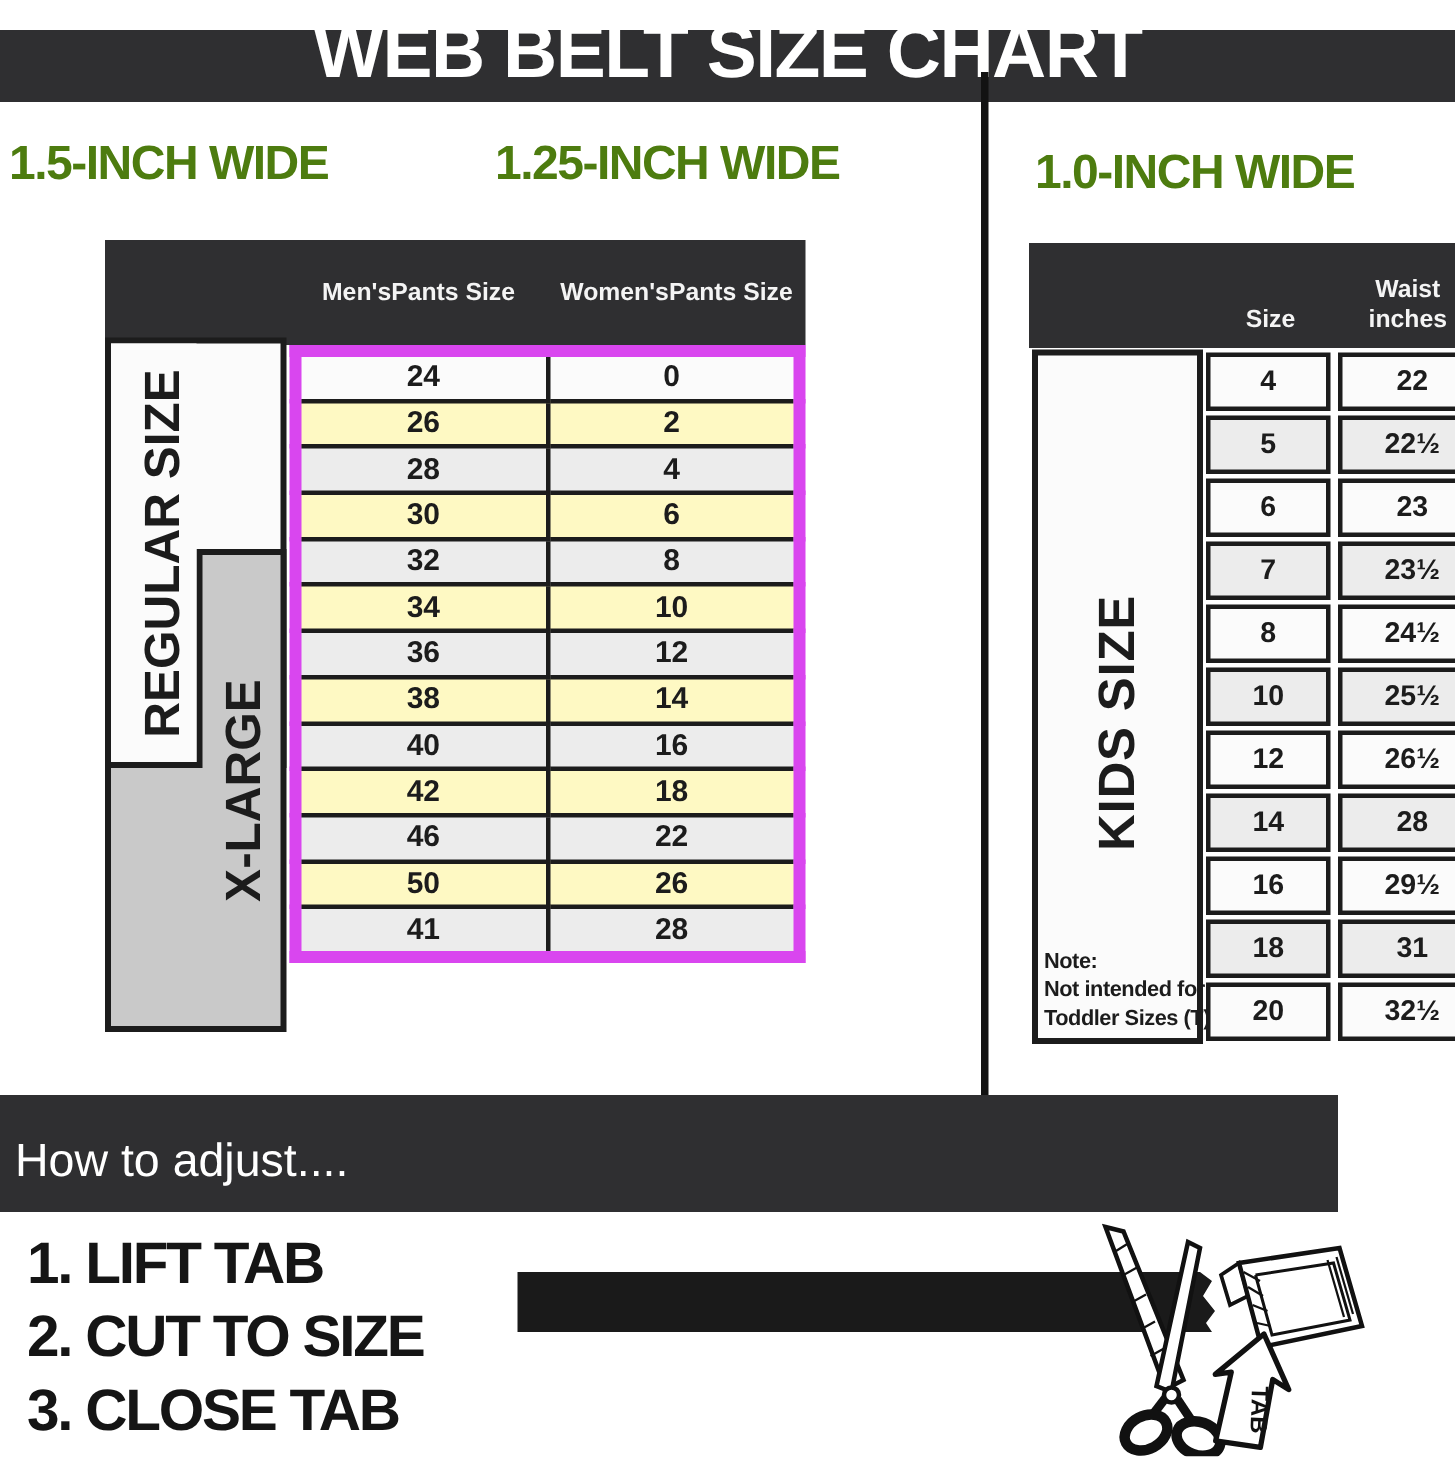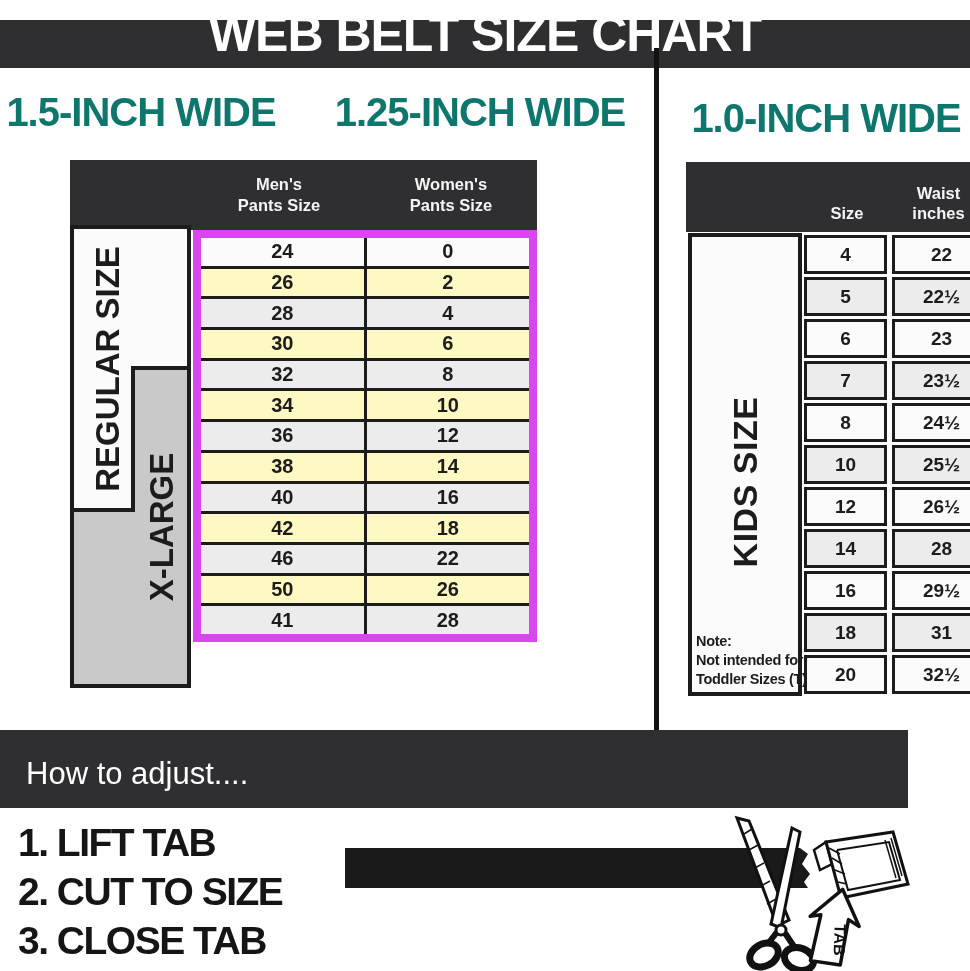--- a/index.html
+++ b/index.html
@@ -6,31 +6,31 @@
   body {
     width:970px; height:971px; position:relative; overflow:hidden;
     background:#fff; font-family:"Liberation Sans", sans-serif; color:#1c1c1c;
   }
   
   .title-bar { position:absolute; left:0; top:0; width:970px; height:48px;
     background:#2f2f31; overflow:hidden;margin-top:20px; }
   .title-bar .page-title { position:absolute; left:0; top:-15px; width:100%;
     text-align:center; color:#fff; font-size:50px; font-weight:700; letter-spacing:-1px; white-space:nowrap; }
   
-  .red-heading { position:absolute; top:90px; color:#0f766e; font-weight:700;
-    font-size:40px; letter-spacing:-1px; text-align:center; white-space:nowrap; }
+  .red-heading { position:absolute; top:90px; color:#4d7c0f; font-weight:700;
+    font-size:32px; letter-spacing:-1px; white-space:nowrap; }
   .h15  { left:6px;   width:270px; }
   .h125 { left:330px; width:300px; }
   .h10  { left:690px; width:272px; top:96px; }
   
   .divider { position:absolute; left:654px; top:48px; width:5px; height:683px; background:#121212; }
   
   .adult-table { position:absolute; left:70px; top:160px; width:467px; height:534px; }
   .adult-header { position:absolute; left:0; top:0; width:467px; height:70px; background:#2f2f31; }
-  .col-header { position:absolute; top:0; height:70px; display:flex; flex-direction:column;
+  .col-header { position:absolute; top:0; height:70px; display:flex; 
     justify-content:center; align-items:center; color:#f4f4f4; font-size:16.5px; font-weight:600; line-height:21px; }
   .men-header   { left:123px; width:172px; }
   .women-header { left:295px; width:172px; }
   .band-svg { position:absolute; left:0; top:65px; overflow:visible; }
   .adult-grid { position:absolute; left:123px; top:70px; border-collapse:collapse; }
   .adult-grid td { border:3px solid #1c1c1c; width:169px; height:27.7px; padding:0;
     text-align:center; font-size:20px; font-weight:700; background:#fef9c3; }
   .adult-grid tr:nth-child(odd) td { background:#ececec; }
   .adult-grid tr:first-child td { background:#fbfbfb; }
   .adult-grid { border:8px solid #d946ef;padding-left:22px; }
@@ -50,21 +50,21 @@
     line-height:19px; letter-spacing:-0.3px; white-space:nowrap; }
   .kids-rows { position:absolute; left:118px; top:73px; }
   .kids-row { display:flex; gap:5px; margin-bottom:3px; }
   .kids-cell { border:3px solid #1c1c1c; height:33px; line-height:33px; text-align:center;
     font-size:19px; font-weight:700; background:#fbfbfb; }
   .size-cell { width:77px; }
   .waist-cell { width:93px; }
   .kids-row:nth-child(even) .kids-cell { background:#ececec; }
   
   .howto-bar { position:absolute; left:0; top:730px; width:892px; height:78px; background:#2f2f31;
-    display:flex; align-items:center;padding-left:16px; }
+    display:flex; align-items:center; }
   .howto-bar .howto-label { color:#fff; font-size:31px; font-weight:500; padding-left:10px; padding-top:10px; }
   .steps { position:absolute; left:18px; top:818px; }
   .step { font-size:39px; font-weight:800; letter-spacing:-1.5px; line-height:49px; color:#151515; white-space:nowrap; }
   .illustration { position:absolute; left:340px; top:812px; }
   svg text.rot-label { font-family:"Liberation Sans", sans-serif; }
 </style>
 </head>
 <body>
 
 <div class="title-bar">

